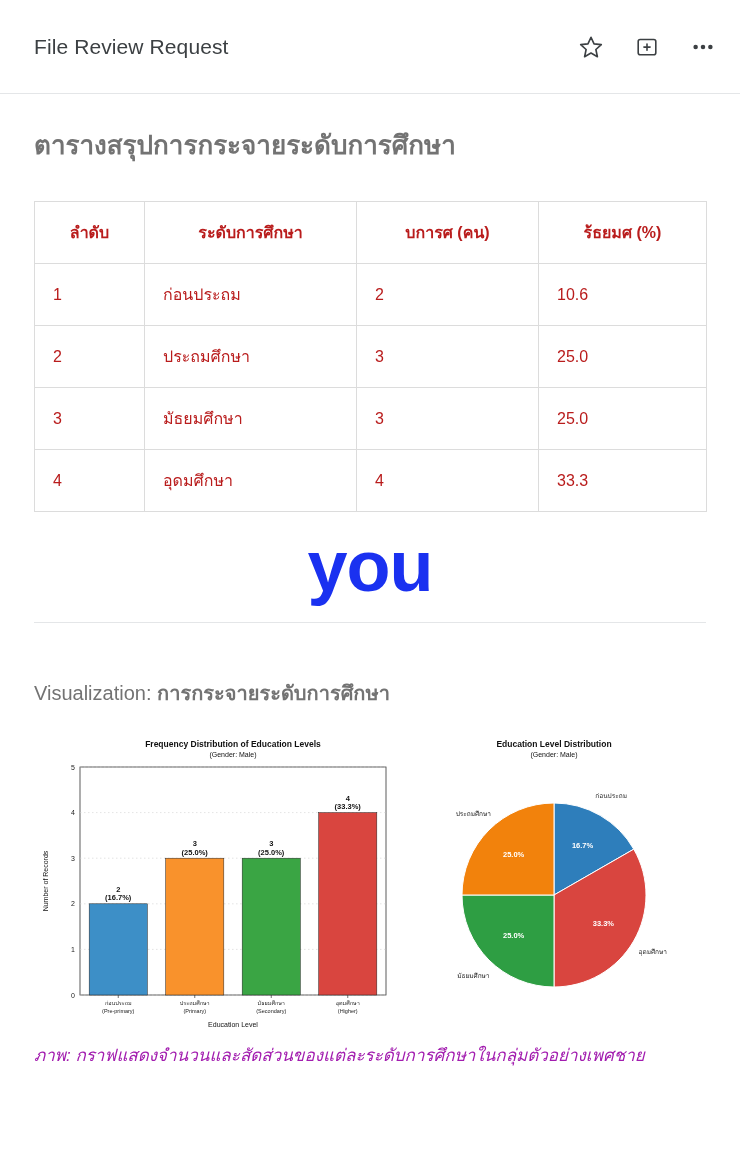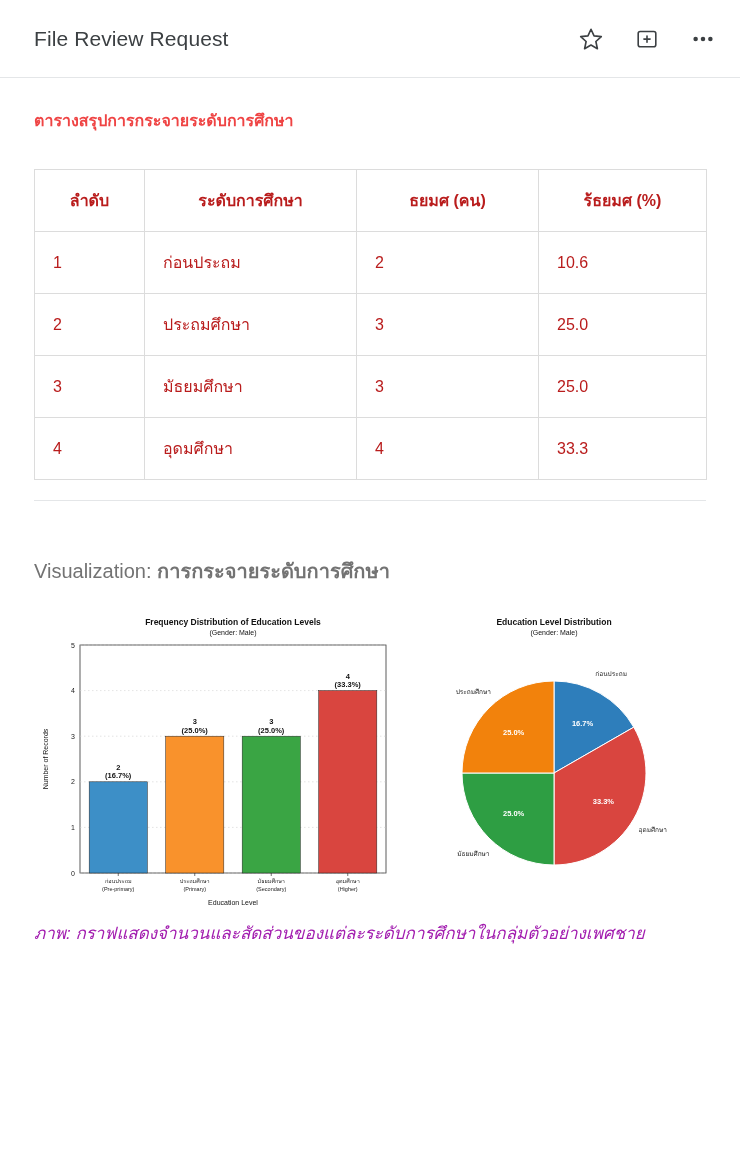--- a/index.html
+++ b/index.html
@@ -7,21 +7,21 @@
     margin: 0; padding: 0;
     width: 740px; height: 1152px;
     background: #ffffff;
     font-family: "Liberation Sans", sans-serif;
     color: #202124;
     overflow: hidden;
   }
 
   
   .app-header {
-    height: 78px;
+    height: 94px;
     display: flex;
     align-items: center;
     padding: 0 22px 0 34px;
     border-bottom: 1px solid #e4e6e8;
     background: #fff;
   }
   .app-title {
     font-size: 21px;
     color: #3c4043;
     font-weight: 400;
@@ -35,24 +35,24 @@
     color: #3c4043;
     cursor: pointer;
     background: none; border: none; padding: 0;
   }
   .icon-btn svg { display: block; }
 
   
   .content { padding: 0 34px; }
 
   .section-title {
-    font-size: 16px;
+    font-size: 26px;
     font-weight: 700;
     margin: 30px 0 8px 0;
-    color: #ef4444;
+    color: #737373;
   }
 
   
   .table-wrap { margin-top: 36px; }
   table.data-table {
     border-collapse: collapse;
     width: 672px;
     table-layout: fixed;
     background: #fff;
   }
@@ -178,21 +178,21 @@
       <colgroup>
           <col class="c0">
           <col class="c1">
           <col class="c2">
           <col class="c3">
         </colgroup>
       <thead>
         <tr>
           <th>ลำดับ</th>
           <th>ระดับการศึกษา</th>
-          <th>ธยมศ (คน)</th>
+          <th>บการศ (คน)</th>
           <th>ร้ธยมศ (%)</th>
         </tr>
       </thead>
       <tbody>
         <tr>
           <td>1</td>
           <td>ก่อนประถม</td>
           <td>2</td>
           <td>10.6</td>
         </tr>
@@ -212,20 +212,21 @@
           <td>4</td>
           <td>อุดมศึกษา</td>
           <td>4</td>
           <td>33.3</td>
         </tr>
       </tbody>
     </table>
   </div>
 
 
+  <div class="big-word">you</div>
 
   <hr class="divider">
 
   <div class="viz-title">
     <span>Visualization: </span><b>การกระจายระดับการศึกษา</b>
   </div>
 
   <div class="charts">
 
     <div class="chart-box bar-chart-box">

